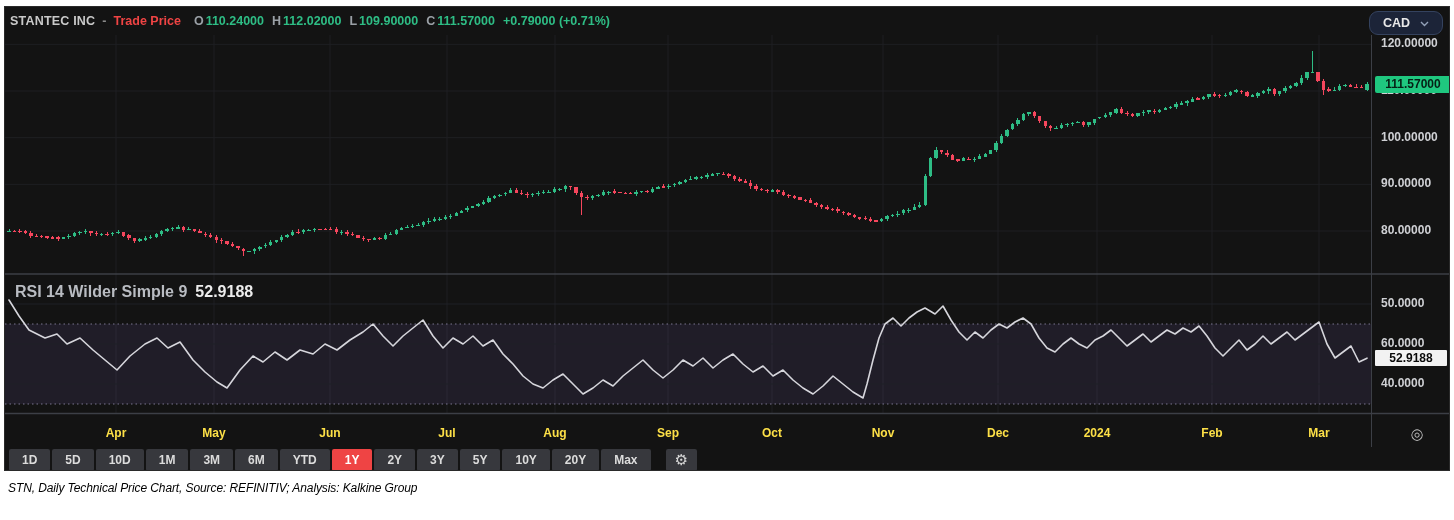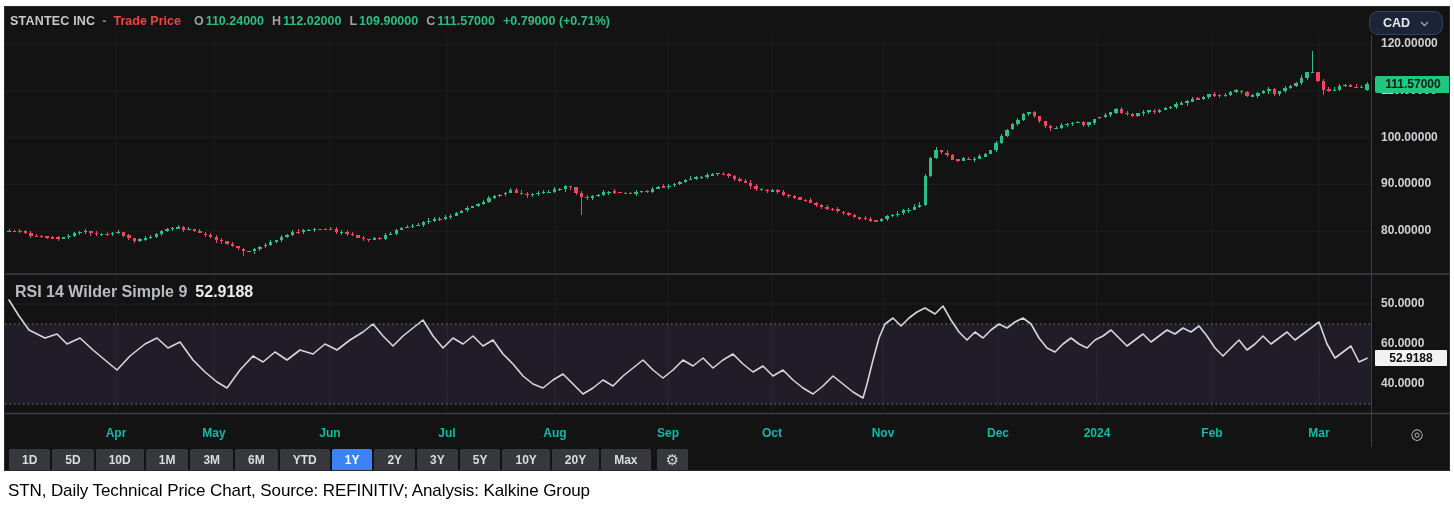--- a/index.html
+++ b/index.html
@@ -25,36 +25,36 @@
     white-space:nowrap;}
   .badge-green{position:absolute;left:1370px;width:76px;height:17px;background:#1fc77f;
     color:#062015;font-size:12px;font-weight:bold;display:flex;align-items:center;
     justify-content:center;border-radius:2px;z-index:4;}
   .badge-white{position:absolute;left:1370px;width:72px;height:16px;background:#f2f2f2;
     color:#0a0a0a;font-size:12px;font-weight:bold;display:flex;align-items:center;
     justify-content:center;border-radius:1px;z-index:4;}
   .rsi-lbl{position:absolute;left:10px;top:276px;font-size:16px;color:#b9bcc2;
     display:flex;gap:8px;font-weight:bold;}
   .rsi-lbl .val{color:#ececec;}
-  .month-lbl{position:absolute;top:419px;transform:translateX(-50%);color:#14b8a6;
+  .month-lbl{position:absolute;top:419px;transform:translateX(-50%);color:#fde047;
     font-size:12px;font-weight:bold;}
   .corner-icon{position:absolute;left:1394px;top:416px;width:36px;height:22px;color:#b9b9b9;
     font-size:15px;display:flex;align-items:center;justify-content:center;cursor:pointer;}
-  .toolbar{position:absolute;left:4px;top:441px;height:23px;display:flex;gap:6px;align-items:center;}
+  .toolbar{position:absolute;left:4px;top:441px;height:23px;display:flex;gap:15px;align-items:center;}
   .rbtn{height:22px;padding:0 13px;background:#37383d;color:#dcdcdc;font-size:12px;
     font-weight:bold;display:flex;align-items:center;justify-content:center;border-radius:2px;
     cursor:pointer;}
-  .rbtn.sel{background:#3b82f6;color:#ffffff;}
+  .rbtn.sel{background:#ef4444;color:#ffffff;}
   .gearbtn{height:22px;padding:0 9px;background:#37383d;color:#d6d6d6;font-size:15px;
     display:flex;align-items:center;border-radius:2px;cursor:pointer;}
   .datebox{margin-left:32px;height:24px;background:#121212;border:1px solid #43464d;
     border-radius:3px;display:flex;align-items:center;gap:9px;padding:0 12px;color:#e8e8e8;
     font-size:13px;font-weight:bold;cursor:pointer;white-space:nowrap;}
   .datebox .dash{color:#c8c8c8;}
-  .caption{position:absolute;left:8px;top:481px;font-size:17px;color:#000;
+  .caption{position:absolute;left:8px;top:481px;font-style:italic;font-size:12px;color:#000;
     letter-spacing:-0.1px;font-family:"Liberation Sans",sans-serif;}
 </style>
 </head>
 <body>
 
 <div class="page">
   <div class="widget">
     <svg id="chart-svg" width="1446" height="440">
         <line x1="0" y1="37.333333333333336" x2="1366" y2="37.333333333333336" stroke="#1e1f22" stroke-width="1"></line>
         <line x1="0" y1="84" x2="1366" y2="84" stroke="#1e1f22" stroke-width="1"></line>

